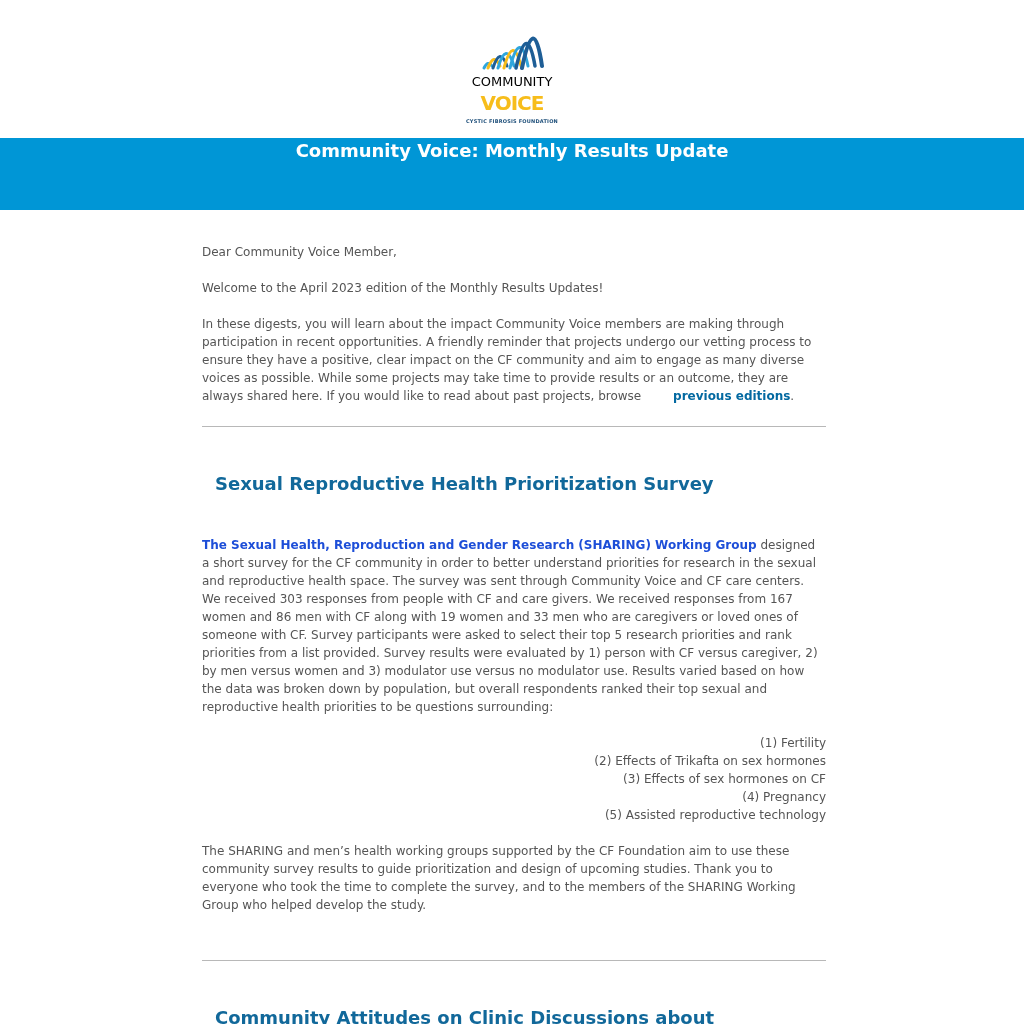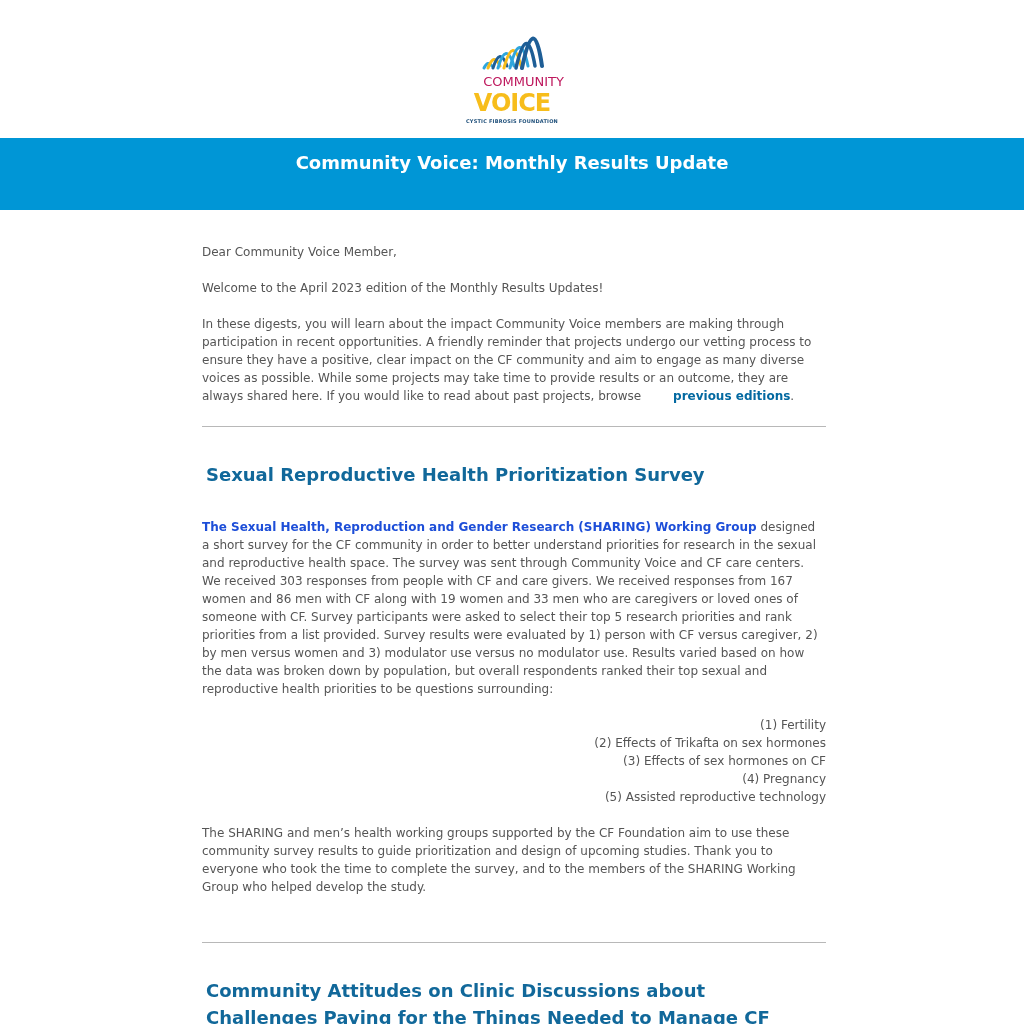--- a/index.html
+++ b/index.html
@@ -1,45 +1,45 @@
 <!DOCTYPE html>
 <html><head>
   <meta charset="utf-8">
   <style>
     html, body { margin: 0; padding: 0; background: #ffffff; }
     body { width: 1024px; height: 1024px; overflow: hidden; position: relative;
            font-family: "DejaVu Sans", sans-serif; }
     .logo-wrap { position: absolute; left: 0; top: 0; width: 1024px; height: 138px; }
     .logo { position: absolute; left: 460px; top: 10px; width: 104px; height: 118px; }
     .logo svg.waves { position: absolute; left: 20px; top: 0; }
-    .logo .lw1 { position: absolute; left: 0; top: 65px; width: 104px; text-align: right;
+    .logo .lw1 { position: absolute; left: 0; top: 65px; width: 104px; text-align: center;
                  font-family: "DejaVu Sans", sans-serif; font-size: 13px; letter-spacing: 0px;
-                 color: #be185d; line-height: 14px; }
+                 color: #000000; line-height: 14px; }
     .logo .lw2 { position: absolute; left: 0; top: 78px; width: 104px; text-align: center;
-                 font-family: "DejaVu Sans", sans-serif; font-weight: bold; font-size: 24px;
+                 font-family: "DejaVu Sans", sans-serif; font-weight: bold; font-size: 20px;
                  color: #f7bd1b; line-height: 30px; letter-spacing: -1px; }
     .logo .lw3 { position: absolute; left: 0; top: 108px; width: 104px; text-align: center;
                  font-family: "DejaVu Sans", sans-serif; font-weight: bold; font-size: 5px;
                  color: #1e4f7a; line-height: 6px; letter-spacing: 0.2px; }
 
     .banner { position: absolute; left: 0; top: 138px; width: 1024px; height: 72px;
               background: #0096d6; color: #fff; text-align: center; }
     .banner .t1, .banner .t2 { font-family: "DejaVu Sans", sans-serif; font-weight: bold;
               font-size: 18px; line-height: 21px; display: block; }
-    .banner .t1 { padding-top: 14px; }
+    .banner .t1 { padding-top: 2px; }
 
     .content { position: absolute; left: 202px; top: 243px; width: 624px;
                font-family: "DejaVu Sans", sans-serif; font-size: 12px; line-height: 18px;
                color: #555555; }
     .content p { margin: 0; }
     .gap18 { height: 18px; }
     .link { color: #0369a1; font-weight: bold; text-decoration: none; cursor: pointer; margin-left: 28px; }
     .hr { height: 1px; background: #b8b8b8; border: 0; margin: 0; }
     .h2 { font-family: "DejaVu Sans", sans-serif; font-weight: bold; font-size: 18px;
-          line-height: 27px; color: #11689a; margin: 4px; }
+          line-height: 27px; color: #11689a; margin: 13px; }
     .strong { font-weight: bold; color: #1d4ed8; }
     .list { margin: 0; padding: 0; list-style: none; }
     .list li { margin: 0; padding: 0; text-align: right; }
   </style>
 </head>
 <body>
 
 <div class="logo-wrap">
   <div class="logo">
     <svg class="waves" width="64" height="62" viewBox="0 0 64 62">

